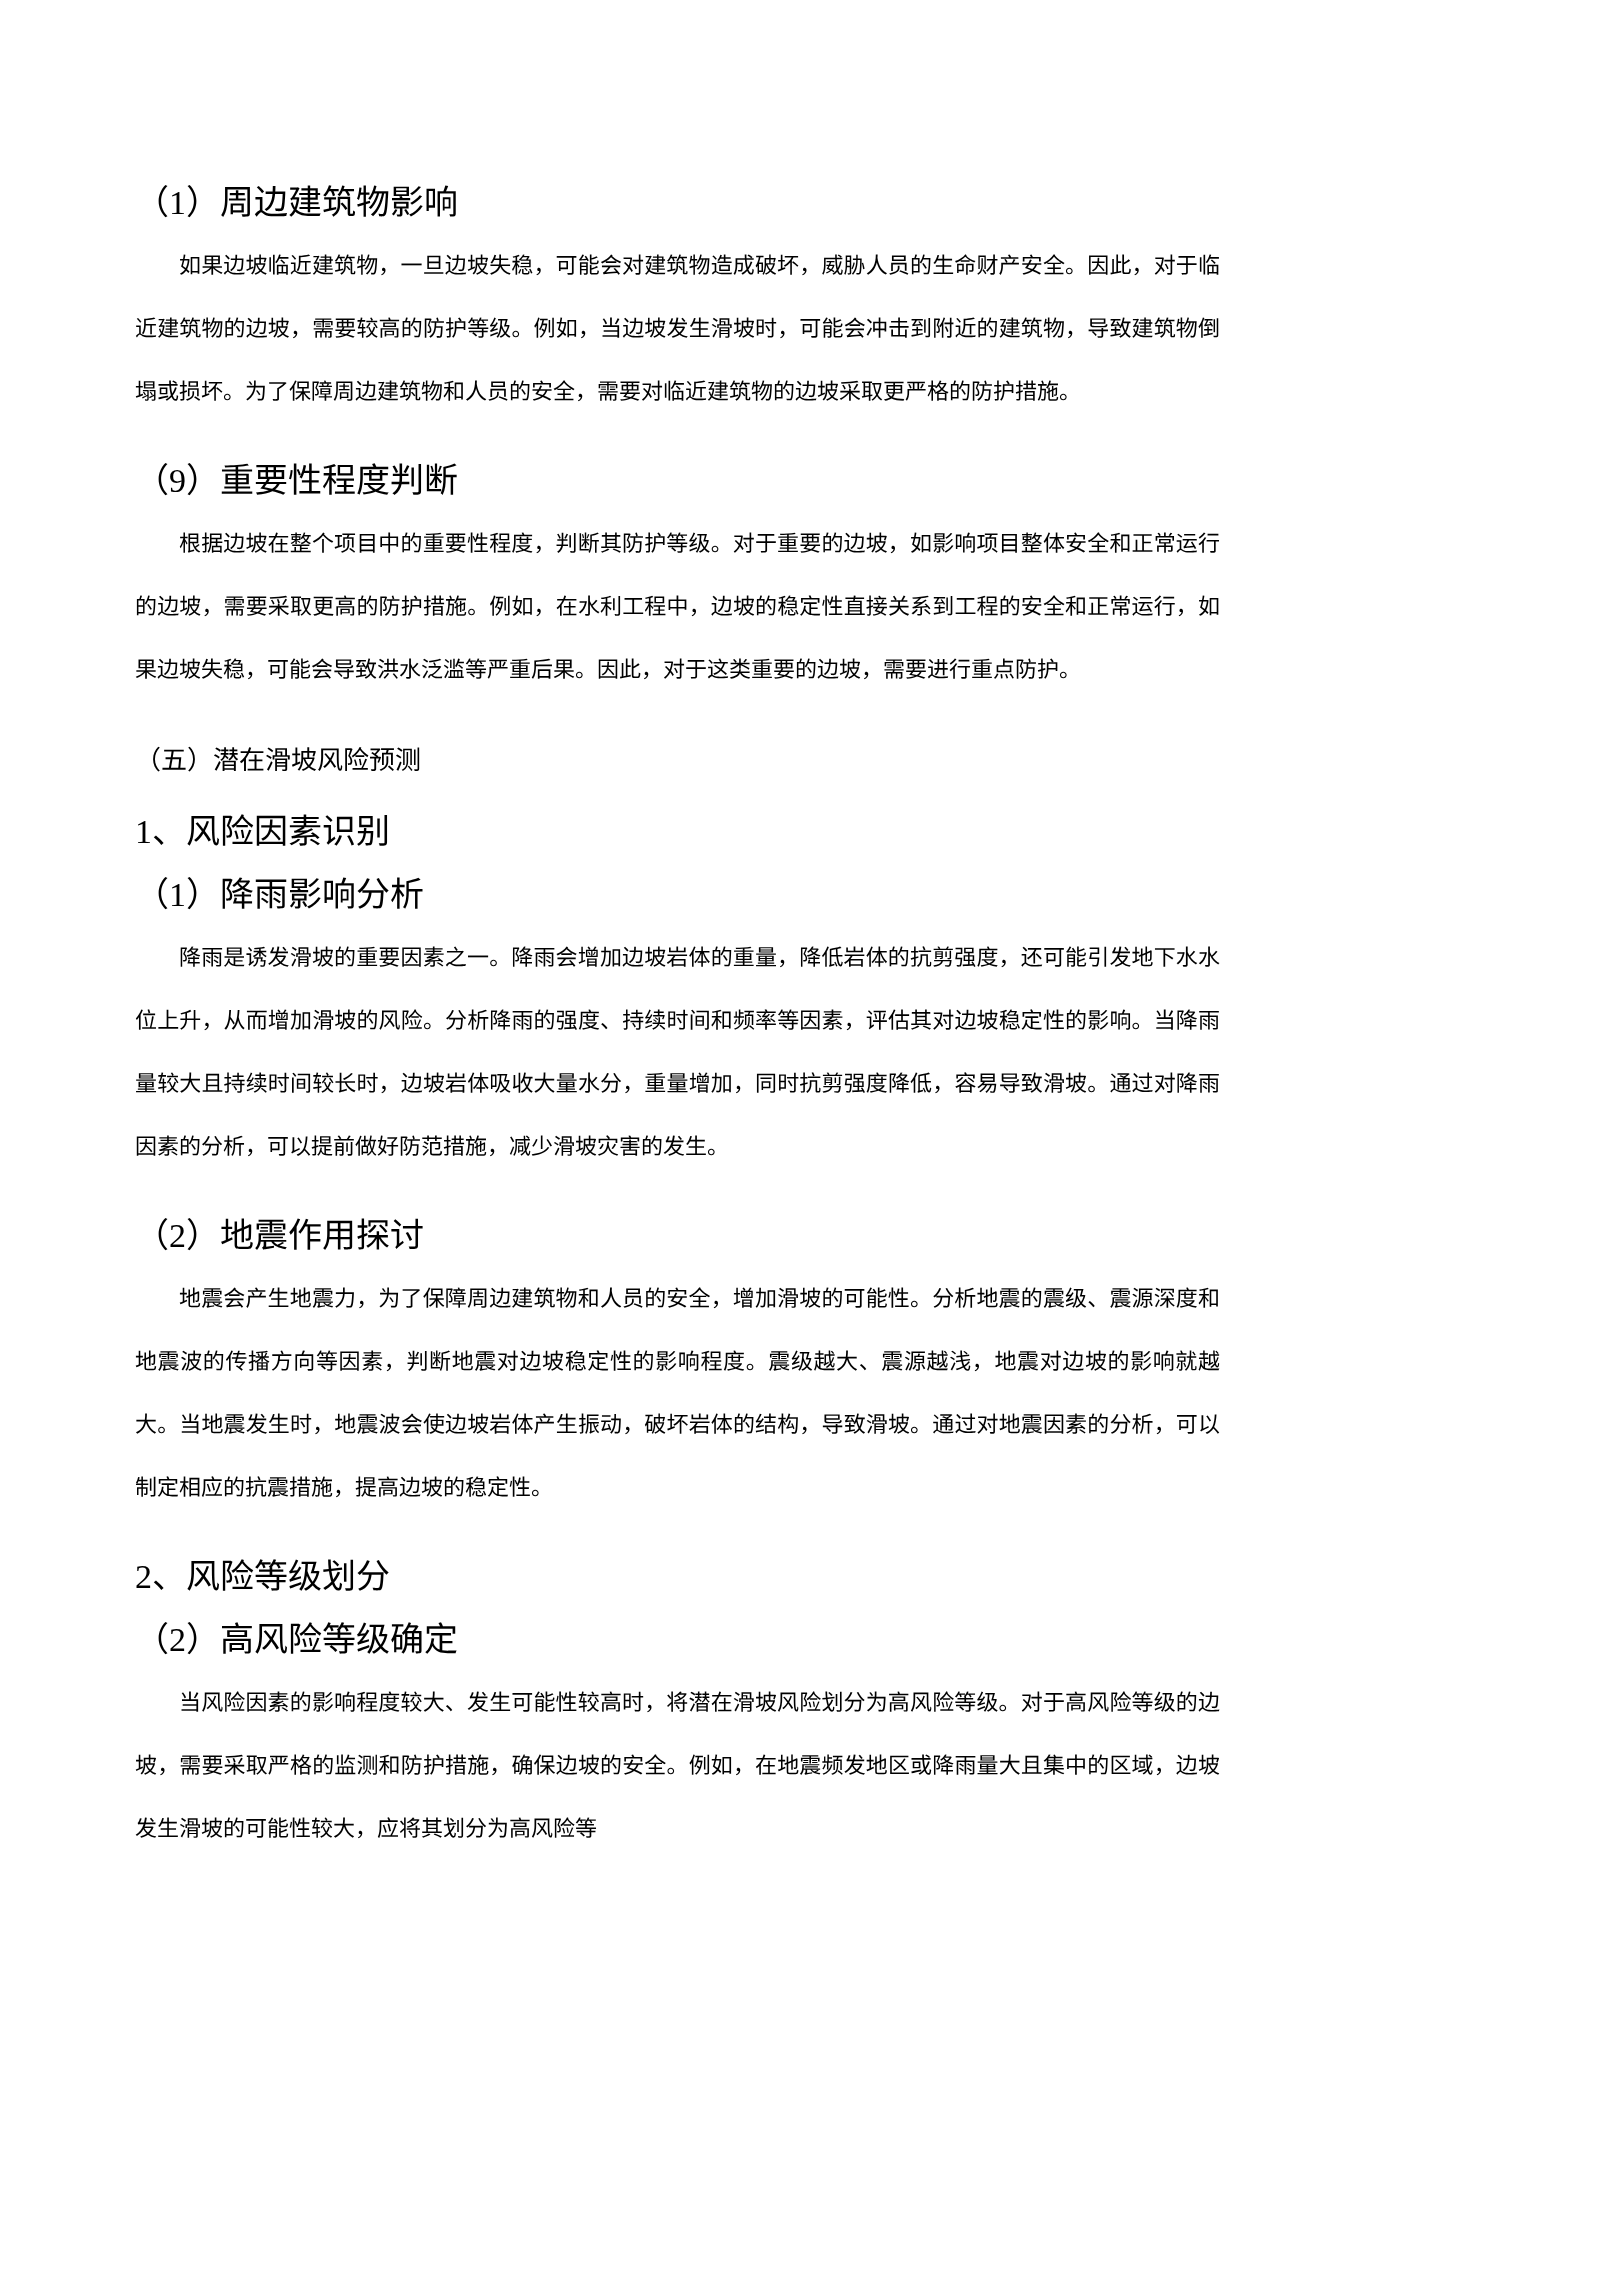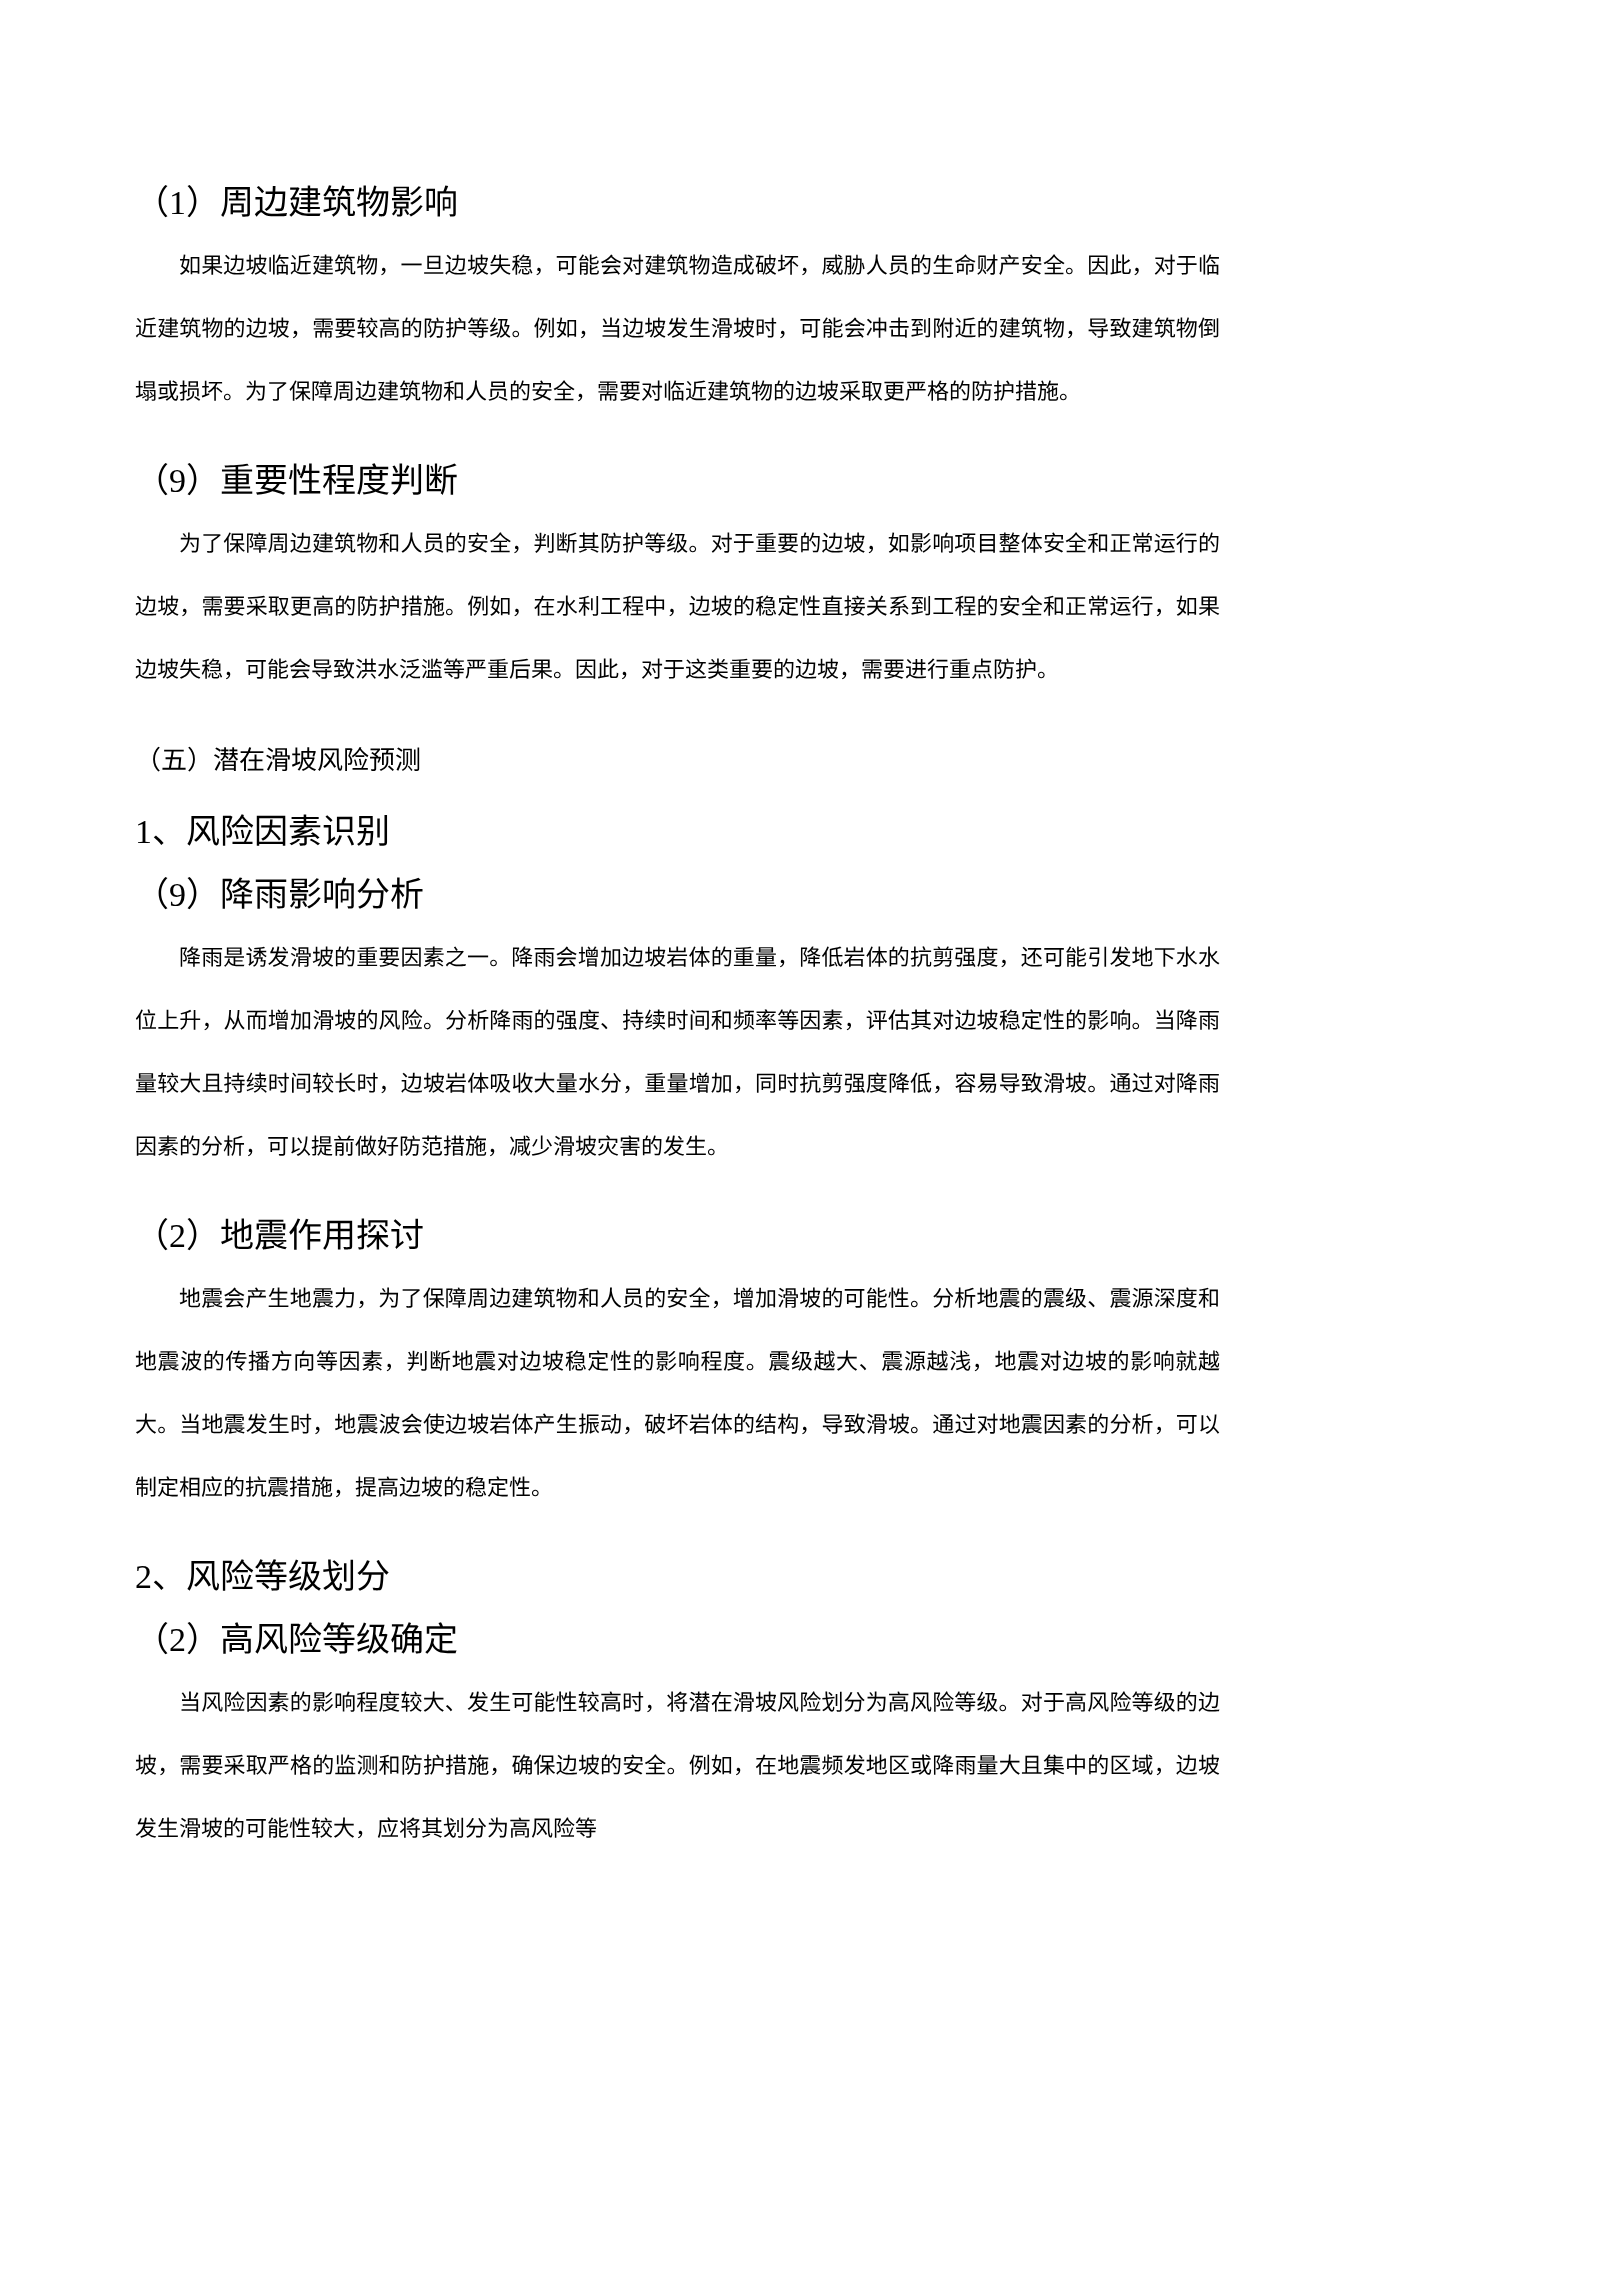--- a/index.html
+++ b/index.html
@@ -45,26 +45,26 @@
   }
 </style>
 </head>
 <body>
 
 <main class="page">
   <div class="h3">（1）周边建筑物影响</div>
   <p class="para">如果边坡临近建筑物，一旦边坡失稳，可能会对建筑物造成破坏，威胁人员的生命财产安全。因此，对于临近建筑物的边坡，需要较高的防护等级。例如，当边坡发生滑坡时，可能会冲击到附近的建筑物，导致建筑物倒塌或损坏。为了保障周边建筑物和人员的安全，需要对临近建筑物的边坡采取更严格的防护措施。</p>
 
   <div class="h3">（9）重要性程度判断</div>
-  <p class="para">为了保障周边建筑物和人员的安全，判断其防护等级。对于重要的边坡，如影响项目整体安全和正常运行的边坡，需要采取更高的防护措施。例如，在水利工程中，边坡的稳定性直接关系到工程的安全和正常运行，如果边坡失稳，可能会导致洪水泛滥等严重后果。因此，对于这类重要的边坡，需要进行重点防护。</p>
+  <p class="para">根据边坡在整个项目中的重要性程度，判断其防护等级。对于重要的边坡，如影响项目整体安全和正常运行的边坡，需要采取更高的防护措施。例如，在水利工程中，边坡的稳定性直接关系到工程的安全和正常运行，如果边坡失稳，可能会导致洪水泛滥等严重后果。因此，对于这类重要的边坡，需要进行重点防护。</p>
 
   <div class="h2">（五）潜在滑坡风险预测</div>
 
   <div class="h3">1、风险因素识别</div>
-  <div class="h3">（9）降雨影响分析</div>
+  <div class="h3">（1）降雨影响分析</div>
   <p class="para">降雨是诱发滑坡的重要因素之一。降雨会增加边坡岩体的重量，降低岩体的抗剪强度，还可能引发地下水水位上升，从而增加滑坡的风险。分析降雨的强度、持续时间和频率等因素，评估其对边坡稳定性的影响。当降雨量较大且持续时间较长时，边坡岩体吸收大量水分，重量增加，同时抗剪强度降低，容易导致滑坡。通过对降雨因素的分析，可以提前做好防范措施，减少滑坡灾害的发生。</p>
 
   <div class="h3">（2）地震作用探讨</div>
   <p class="para">地震会产生地震力，为了保障周边建筑物和人员的安全，增加滑坡的可能性。分析地震的震级、震源深度和地震波的传播方向等因素，判断地震对边坡稳定性的影响程度。震级越大、震源越浅，地震对边坡的影响就越大。当地震发生时，地震波会使边坡岩体产生振动，破坏岩体的结构，导致滑坡。通过对地震因素的分析，可以制定相应的抗震措施，提高边坡的稳定性。</p>
 
   <div class="h3">2、风险等级划分</div>
   <div class="h3">（2）高风险等级确定</div>
   <p class="para">当风险因素的影响程度较大、发生可能性较高时，将潜在滑坡风险划分为高风险等级。对于高风险等级的边坡，需要采取严格的监测和防护措施，确保边坡的安全。例如，在地震频发地区或降雨量大且集中的区域，边坡发生滑坡的可能性较大，应将其划分为高风险等</p>
 </main>
 

